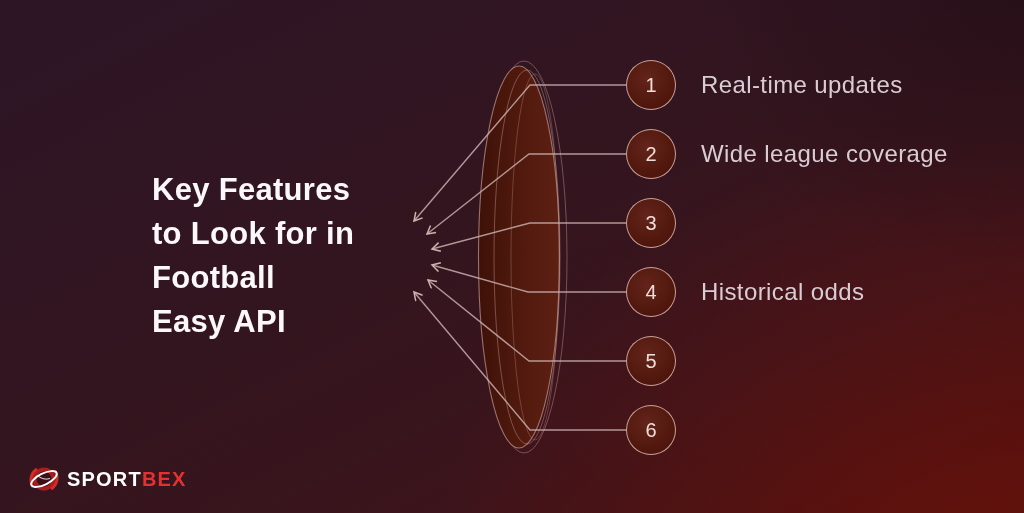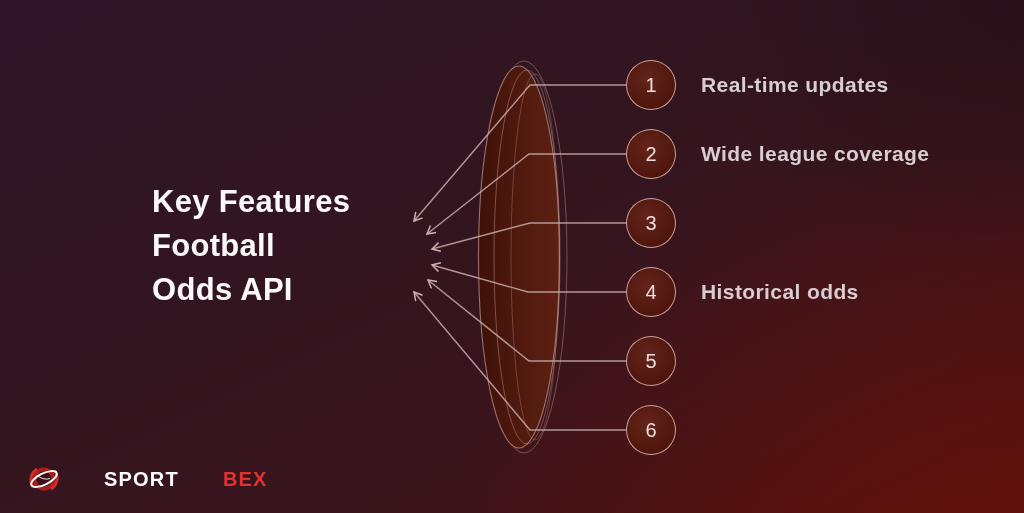--- a/index.html
+++ b/index.html
@@ -18,21 +18,21 @@
   .diagram-svg {
     position: absolute;
     inset: 0;
     z-index: 1;
   }
 
   
   .title {
     position: absolute;
     left: 152px;
-    top: 180px;
+    top: 168px;
     z-index: 3;
     color: #fbf8fa;
     font-size: 31px;
     font-weight: bold;
     line-height: 44px;
     letter-spacing: 0.3px;
   }
 
   
   .feature-row {
@@ -53,44 +53,43 @@
     display: flex;
     align-items: center;
     justify-content: center;
     color: #eeded9;
     font-size: 20px;
     font-weight: 500;
     flex: 0 0 auto;
   }
   .feature-label {
     color: #d9cdd3;
-    font-size: 21px;
+    font-size: 24px;
     letter-spacing: 0.4px;
     white-space: nowrap;
-    font-weight: bold;
   }
 
   
   .brand {
     position: absolute;
     left: 28px;
     top: 463px;
     display: flex;
     align-items: center;
     gap: 7px;
     z-index: 3;
   }
   .brand-text {
     font-size: 20px;
     font-weight: bold;
     letter-spacing: 1.2px;
     white-space: nowrap;
   }
-  .brand-text .sport { color: #ffffff; margin-left: 37px; }
-  .brand-text .bex   { color: #e23230; margin-left: 44px; }
+  .brand-text .sport { color: #ffffff; }
+  .brand-text .bex   { color: #e23230; }
 </style>
 </head>
 <body>
 
 <svg class="diagram-svg" width="1024" height="513" viewBox="0 0 1024 513">
   <defs>
     <linearGradient id="lensGrad" x1="0" y1="0" x2="1" y2="0">
       <stop offset="0" stop-color="#3e1108"></stop>
       <stop offset="0.55" stop-color="#521a0e"></stop>
       <stop offset="1" stop-color="#5d2013"></stop>
@@ -112,22 +111,23 @@
     <polyline points="627,154 529,154 427,234" marker-end="url(#arrowhead)"></polyline>
     <polyline points="627,223 530,223 432,249" marker-end="url(#arrowhead)"></polyline>
     <polyline points="627,292 528,292 432,265" marker-end="url(#arrowhead)"></polyline>
     <polyline points="627,361 529,361 428,280" marker-end="url(#arrowhead)"></polyline>
     <polyline points="627,430 530,430 414,292" marker-end="url(#arrowhead)"></polyline>
   </g>
 </svg>
 
 <div class="title">
   <div>Key Features</div>
+  <div>to Look for in</div>
   <div>Football</div>
-  <div>Odds API</div>
+  <div>Easy API</div>
 </div>
 
 <div class="feature-row" style="top:60px">
   <div class="feature-circle">
     <span>1</span>
   </div>
   <div class="feature-label">Real-time updates</div>
 </div>
 <div class="feature-row" style="top:129px">
   <div class="feature-circle">

